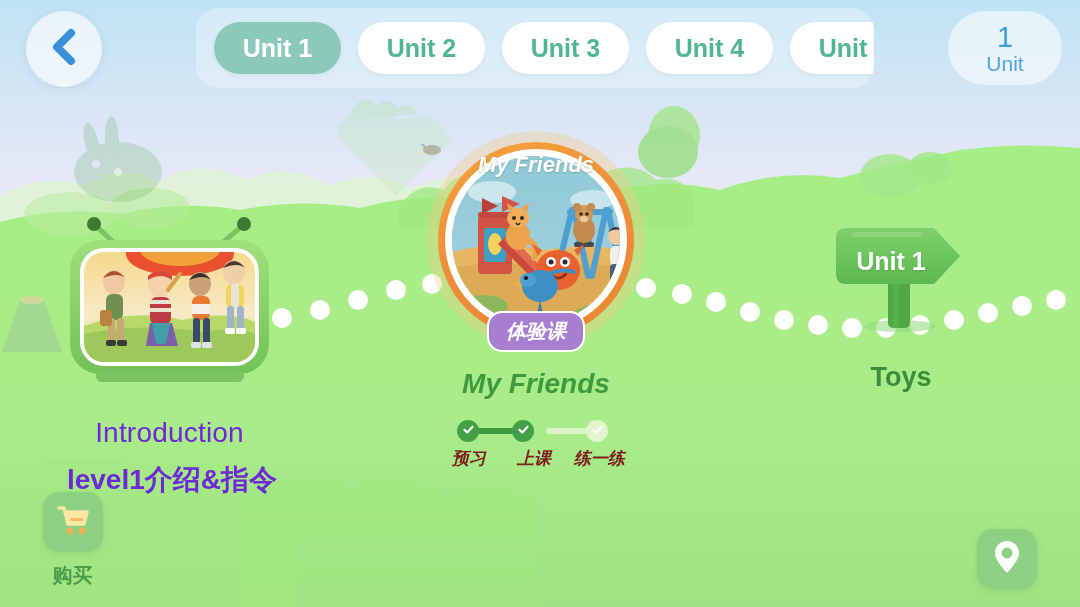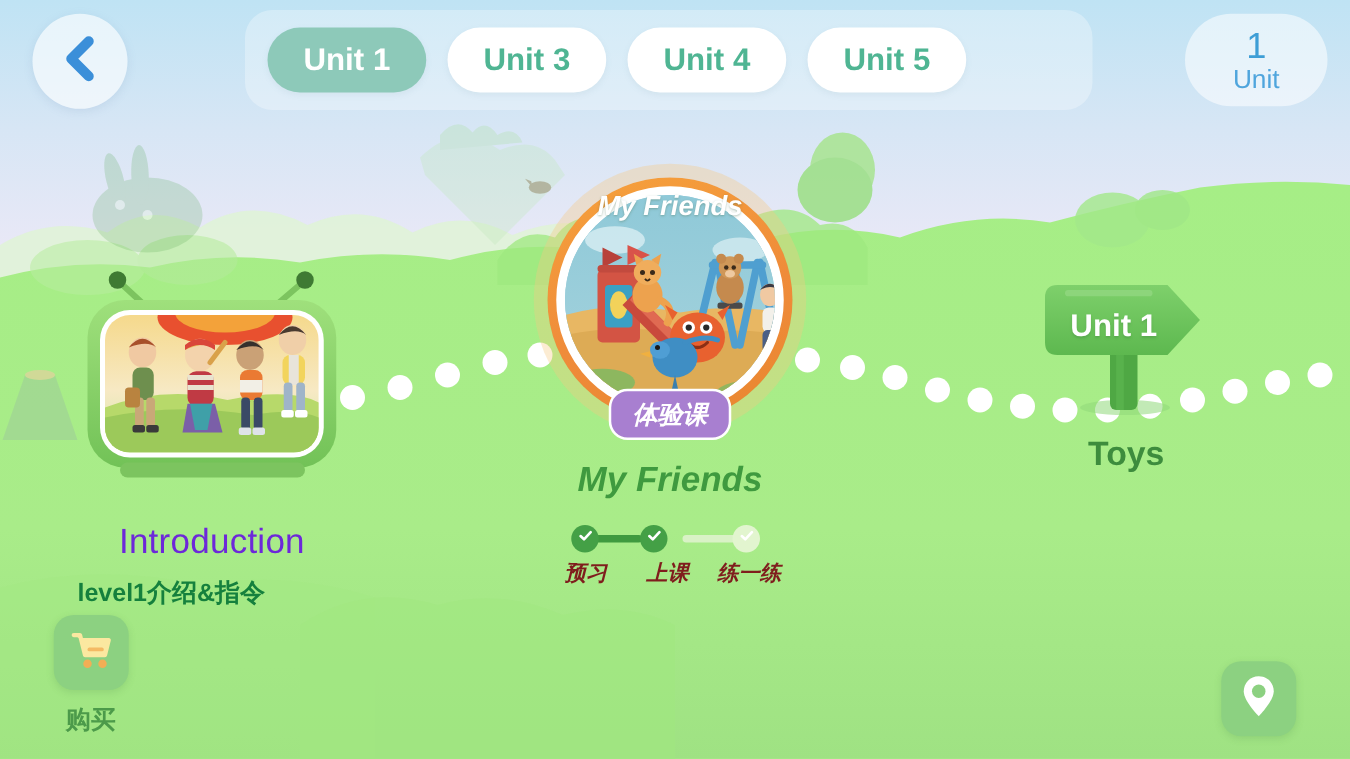--- a/index.html
+++ b/index.html
@@ -71,22 +71,22 @@
   
   .tv-node { left:62px; top:214px; width:215px; }
   .tv-box { position:relative; width:215px; height:174px; }
   .tv-box svg { display:block; }
   .intro-title {
     text-align:center; margin-top:29px;
     font-size:28px; font-weight:normal; color:#6d28d9;
     letter-spacing:.2px;
   }
   .intro-sub {
-    text-align:left; margin-top:12px;
-    font-size:20px; font-weight:bold; color:#15803d;
+    text-align:right; margin-top:12px;
+    font-size:28px; font-weight:bold; color:#6d28d9;
   }
 
   
   .lesson-node { left:438px; top:142px; width:196px; z-index:25;font-style:italic; }
   .lesson-circle {
     position:relative; width:196px; height:196px; border-radius:50%;
     background:linear-gradient(160deg,#f6a23c 0%,#ef8b3a 55%,#e9872f 100%);
     padding:7px;
     box-shadow:0 0 0 11px rgba(245,200,130,0.35);
     cursor:pointer;
@@ -140,21 +140,21 @@
   
   .toys-node { left:830px; top:222px; width:142px; }
   .toys-sign { position:relative; width:142px; height:118px; cursor:pointer; }
   .toys-sign svg { display:block; }
   .toys-sign-label {
     position:absolute; left:8px; top:25px; width:106px;
     text-align:center; font-size:25px; font-weight:bold; color:#ffffff;
     text-shadow:0 1px 2px rgba(60,120,60,.30);
   }
   .toys-name {
-    text-align:center; margin-top:8px;
+    text-align:center; margin-top:22px;
     font-size:27px; font-weight:bold; color:#3d8c3d;
   }
 
   
   .corner-btn { position:absolute; z-index:40; cursor:pointer; }
   .corner-tile {
     width:60px; height:60px; border-radius:16px;
     background:#8cd181;
     display:flex; align-items:center; justify-content:center;
     box-shadow:0 2px 6px rgba(80,140,70,.18);
@@ -283,20 +283,21 @@
     <span>
       <svg viewBox="0 0 34 38" xmlns="http://www.w3.org/2000/svg">
         <path d="M24 5 L10 19 L24 33" fill="none" stroke="#3b8fd9" stroke-width="8" stroke-linecap="round" stroke-linejoin="round"></path>
       </svg>
     </span>
   </div>
 
   <div class="tabs-wrap">
     <div class="tabs-row">
       <div class="tab active">Unit 1</div>
+      <div class="tab">Unit 2</div>
       <div class="tab">Unit 3</div>
       <div class="tab">Unit 4</div>
       <div class="tab">Unit 5</div>
     </div>
   </div>
 
   <div class="level-badge">
     <span class="level-num">1</span>
     <span class="level-word">Unit</span>
   </div>

